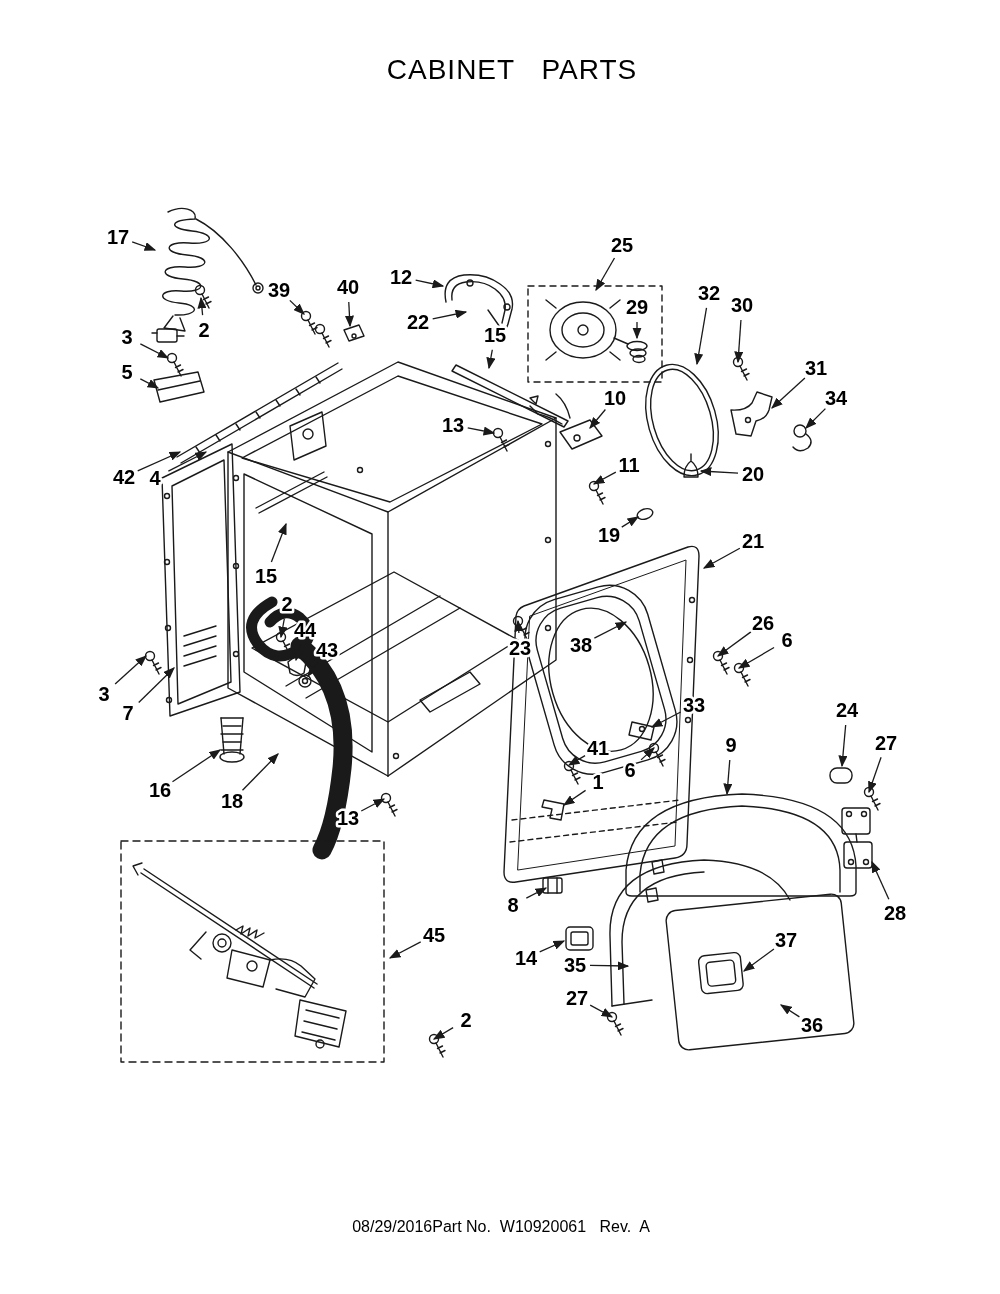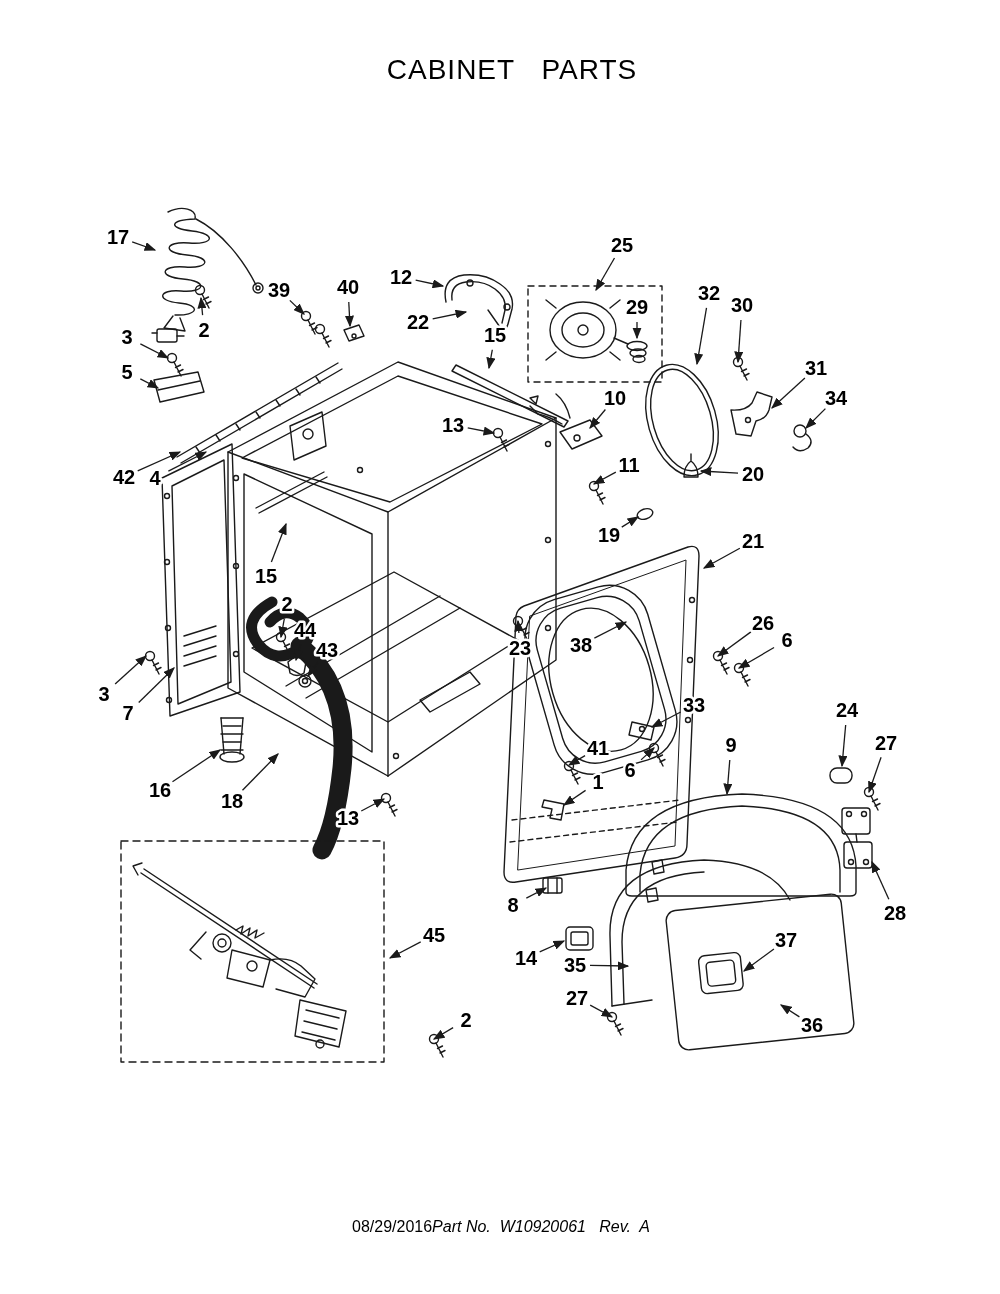--- a/index.html
+++ b/index.html
@@ -7,21 +7,21 @@
   .page{position:relative;width:1000px;height:1294px;background:#fff;overflow:hidden;}
   .page-title{position:absolute;top:42px;left:0;width:100%;margin:12px;text-align:center;
     font-size:28px;font-weight:normal;letter-spacing:1px;word-spacing:18px;}
   svg.diagram{position:absolute;left:0;top:0;width:1000px;height:1294px;}
   #art{stroke:#1a1a1a;fill:none;stroke-width:1.4;stroke-linejoin:round;stroke-linecap:round;}
   .leader{stroke:#1a1a1a;stroke-width:1.3;}
   .co{font-family:"Liberation Sans",sans-serif;font-size:20px;font-weight:bold;fill:#000;
     text-anchor:middle;paint-order:stroke;stroke:#fff;stroke-width:5px;stroke-linejoin:round;}
   .footer{position:absolute;left:90px;right:88px;bottom:58px;display:flex;
     justify-content:center;font-size:16px;}
-  .footer .right{white-space:pre;font-style:italic;}
+  .footer .right{white-space:pre;}
 </style>
 </head>
 <body>
 
 <div class="page">
 
   <h1 class="page-title">CABINET PARTS</h1>
 
   <svg class="diagram" id="diagram-svg" viewBox="0 0 1000 1294" xmlns="http://www.w3.org/2000/svg">
     <defs>

